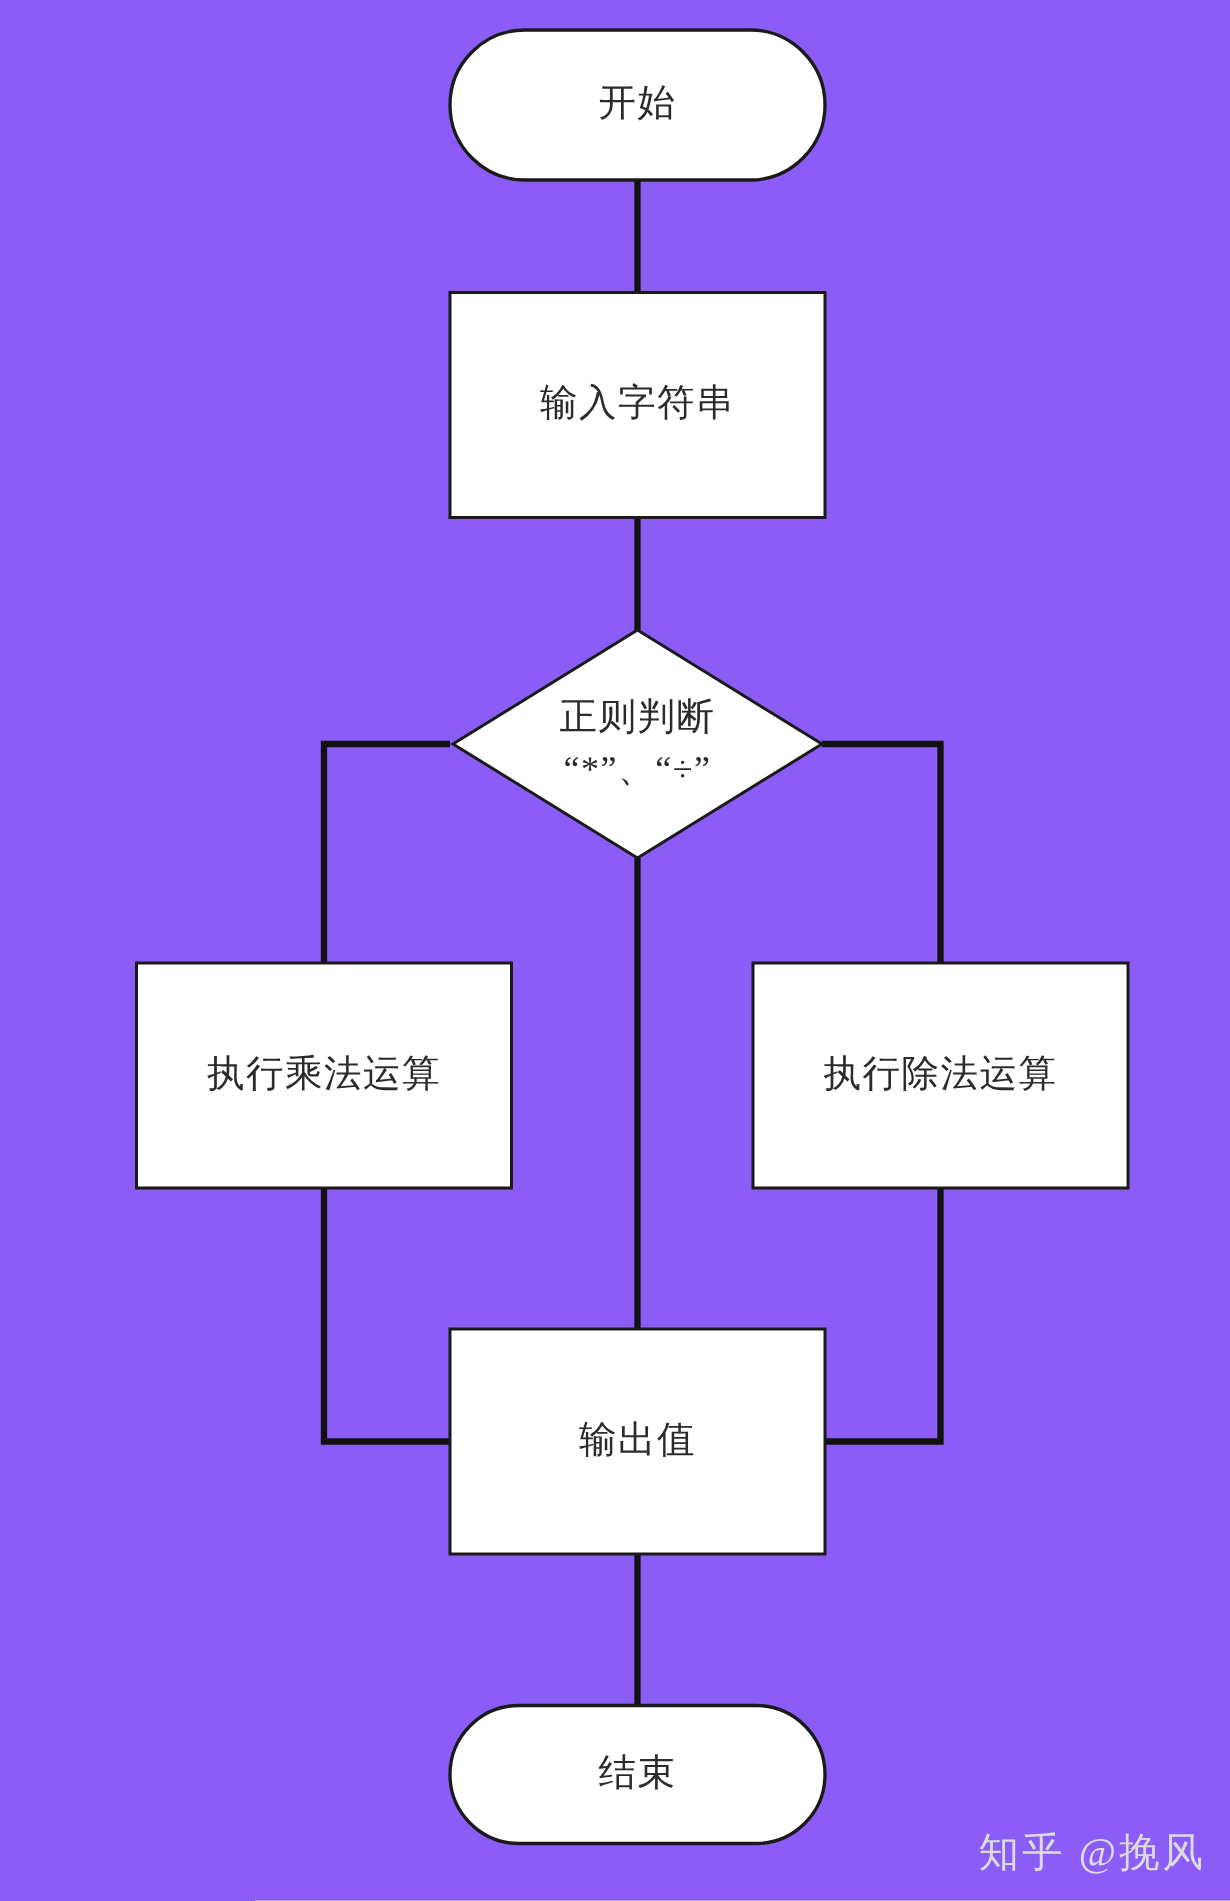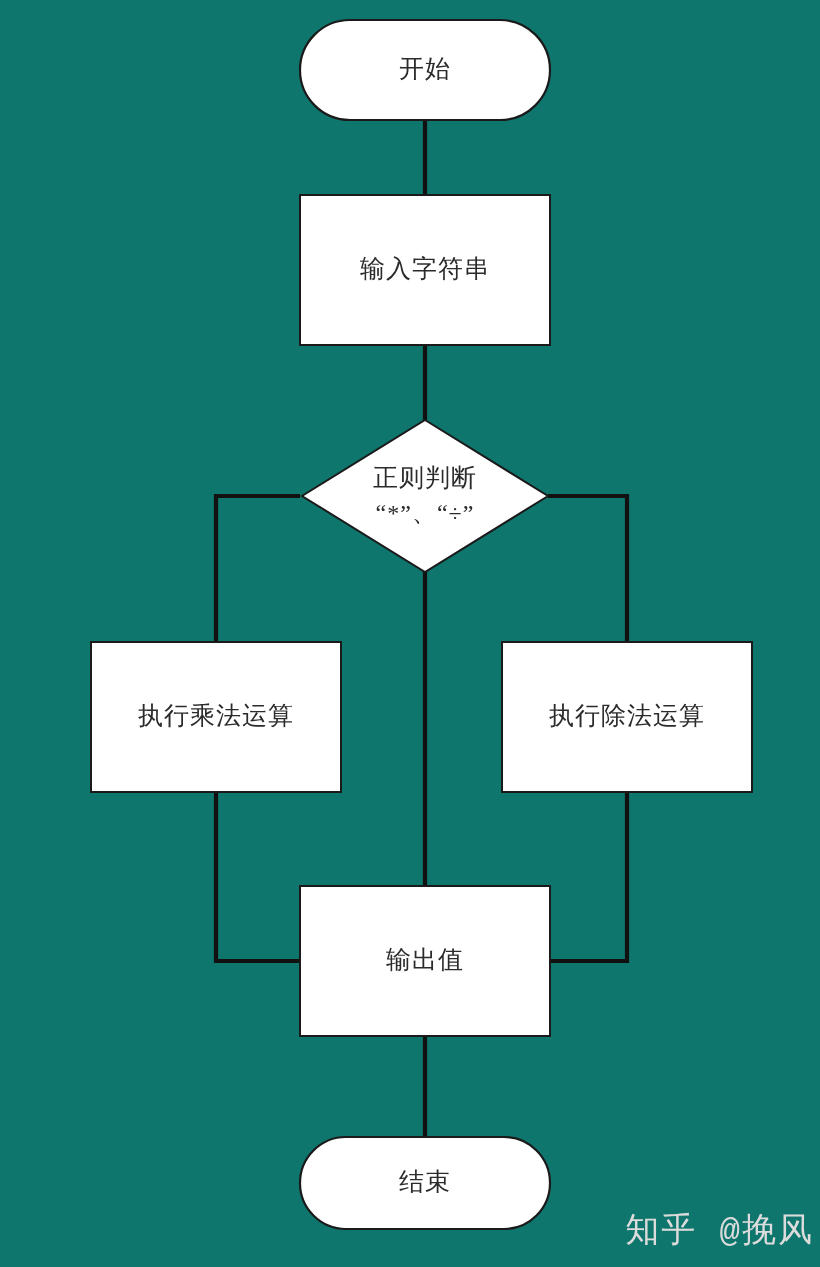--- a/index.html
+++ b/index.html
@@ -11,21 +11,21 @@
     width: 820px;
     height: 1267px;
     font-family: "Liberation Serif", "DejaVu Serif", serif;
     overflow: hidden;
     position: relative;
   }
   #flowchart-root {
     position: relative;
     width: 820px;
     height: 1267px;
-    background: #0f766e;
+    background: #8b5cf6;
   }
   svg.flow-canvas {
     display: block;
     width: 820px;
     height: 1267px;
   }
   .node-shape {
     fill: #ffffff;
     stroke: #1a1a1a;
     stroke-width: 2;
@@ -53,25 +53,25 @@
   .node-label-sub {
     fill: #2b2b2b;
     font-family: "Liberation Serif", "DejaVu Serif", serif;
     font-size: 24px;
     text-anchor: middle;
     dominant-baseline: middle;
     letter-spacing: 1px;
   }
   .watermark {
     position: absolute;
-    right: 6px;
+    right: 16px;
     bottom: 14px;
     color: #dcdcdc;
-    font-family: Liberation Mono, monospace;
-    font-size: 34px;
+    font-family: Liberation Serif, serif;
+    font-size: 27px;
     letter-spacing: 2px;
     user-select: none;
     white-space: nowrap;
   }
 </style>
 </head>
 <body>
 
 <div id="flowchart-root">
 

